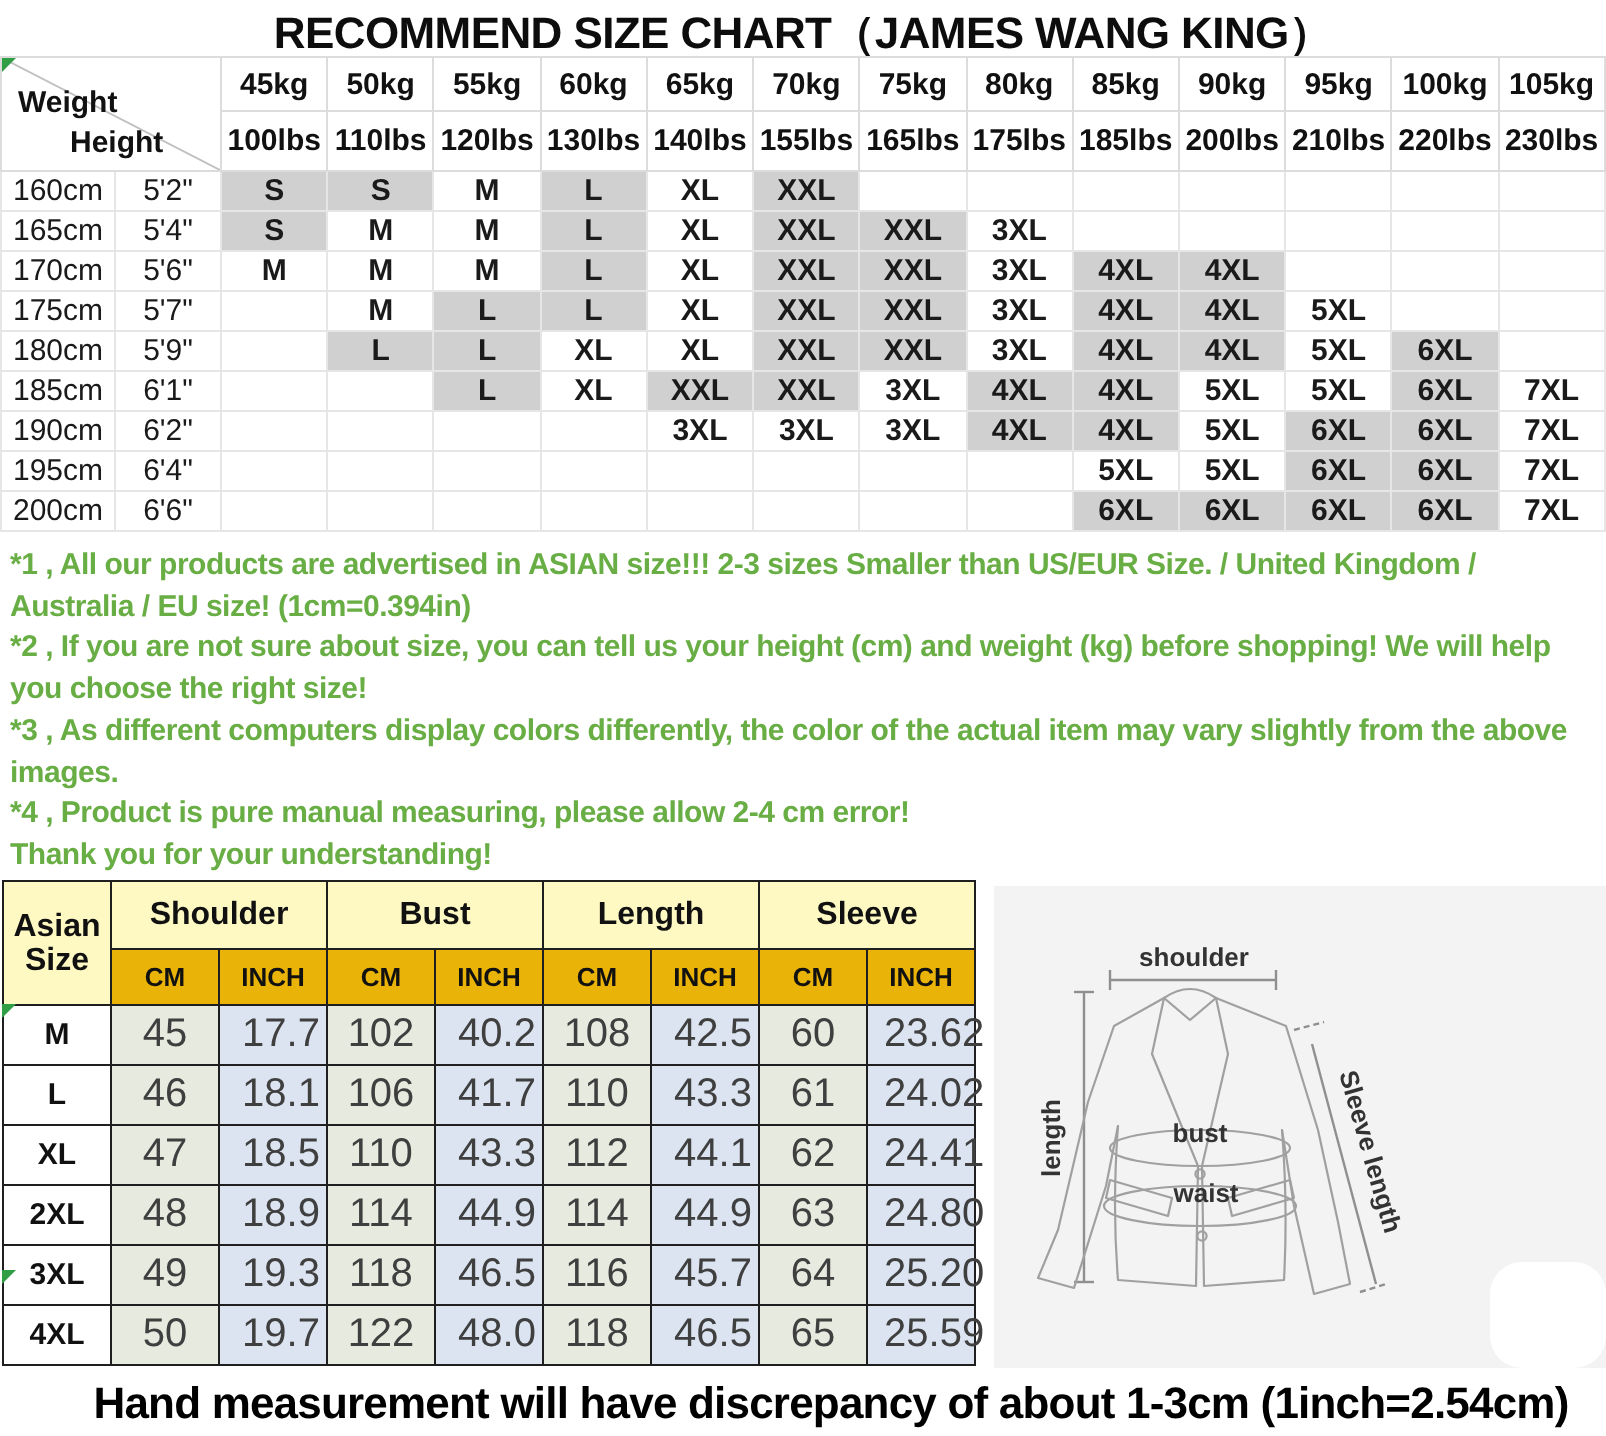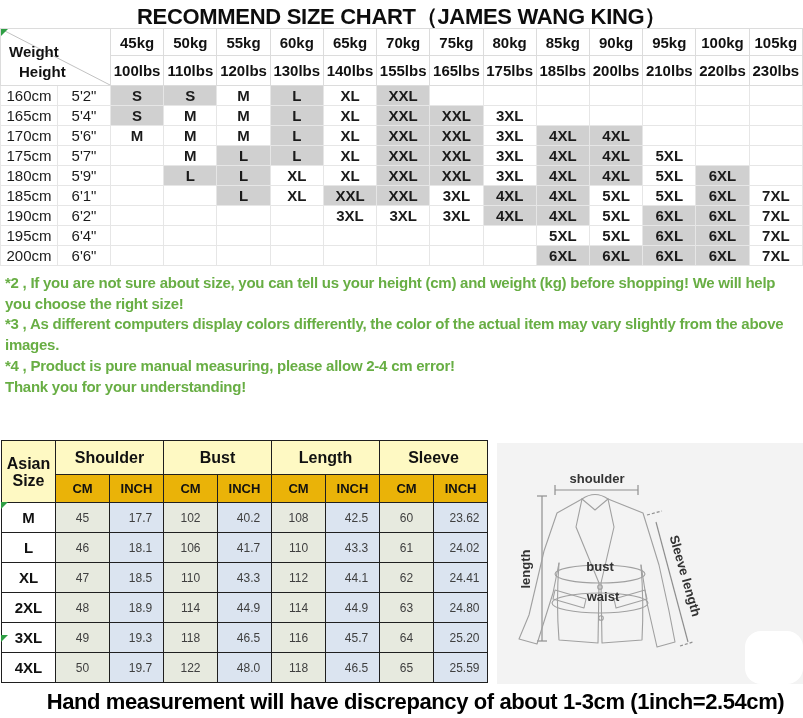--- a/index.html
+++ b/index.html
@@ -16,37 +16,37 @@
   #t1 tr.lbsrow th{height:29px;border-top:1px dashed #c9c9c9;}
   #t1 tbody td{height:19px;font-size:15px;color:#1a1a1a;}
   #t1 td.hft{border-left:1px dashed #c9c9c9;}
   #t1 td.size{font-weight:700;}
   #t1 td.shade{background:var(--shade);}
   #t1 th.corner{position:relative;}
   .diag{position:absolute;left:0;top:0;width:100%;height:100%;}
   .diag line{stroke:#c0c0c0;stroke-width:1;}
   .ctop,.cbot{position:absolute;font-weight:700;font-size:15px;}
   .ctop{left:8px;top:14px;}
-  .cbot{left:18px;top:34px;}
+  .cbot{left:34px;top:34px;}
   .corner-mark{position:absolute;left:0;top:0;width:0;height:0;
                border-top:7px solid var(--marker_green);border-right:7px solid transparent;}
 
   
   .notes{position:absolute;top:273px;left:5px;width:795px;color:var(--note_green);
          font-size:15px;font-weight:700;letter-spacing:-0.25px;line-height:20.7px;}
 
   
   #t2{position:absolute;top:440px;left:1px;width:486px;border-collapse:collapse;table-layout:fixed;}
   #t2 th,#t2 td{border:1px solid var(--table2_border);padding:0;text-align:center;vertical-align:middle;}
   #t2 thead tr.groups th{height:33px;font-size:16px;font-weight:700;background:#fef9c3;}
   #t2 th.corner2{font-size:16px;font-weight:700;line-height:17px;background:#fff;}
   #t2 tr.units th{height:27px;font-size:13px;font-weight:700;background:#eab308;}
   #t2 tbody tr{height:30px;}
   #t2 th.rsize{font-size:15px;font-weight:700;background:#fff;}
-  #t2 td{font-size:12px;color:#3f3f3f;}
+  #t2 td{font-size:20px;color:#3f3f3f;}
   #t2 td.cm{background:var(--cm_fill);}
   #t2 td.inch{background:var(--inch_fill);padding-left:8px;}
 
   
   .jacket{position:absolute;left:497px;top:443px;width:306px;height:248px;}
   .jacket svg text{font-family:"Liberation Sans",sans-serif;font-size:13px;font-weight:700;fill:#333;}
   .sketch{stroke:var(--diagram_stroke);fill:none;stroke-width:1.1;stroke-linejoin:round;stroke-linecap:round;}
   .measure{stroke:#8f8f8f;fill:none;stroke-width:1.2;}
 
   .footer{position:absolute;top:689px;left:14px;width:100%;text-align:center;
@@ -271,20 +271,21 @@
           <td class="size shade">6XL</td>
           <td class="size shade">6XL</td>
           <td class="size shade">6XL</td>
           <td class="size shade">6XL</td>
           <td class="size">7XL</td>
         </tr>
       </tbody>
     </table>
 
   <div class="notes">
+    <div>*1 , All our products are advertised in ASIAN size!!! 2-3 sizes Smaller than US/EUR Size. / United Kingdom / Australia / EU size! (1cm=0.394in)</div>
     <div>*2 , If you are not sure about size, you can tell us your height (cm) and weight (kg) before shopping! We will help you choose the right size!</div>
     <div>*3 , As different computers display colors differently, the color of the actual item may vary slightly from the above images.</div>
     <div>*4 , Product is pure manual measuring, please allow 2-4 cm error!</div>
     <div>Thank you for your understanding!</div>
   </div>
 
   <table id="t2">
       <colgroup>
         <col style="width: 54px;">
         <col style="width: 54px;">

